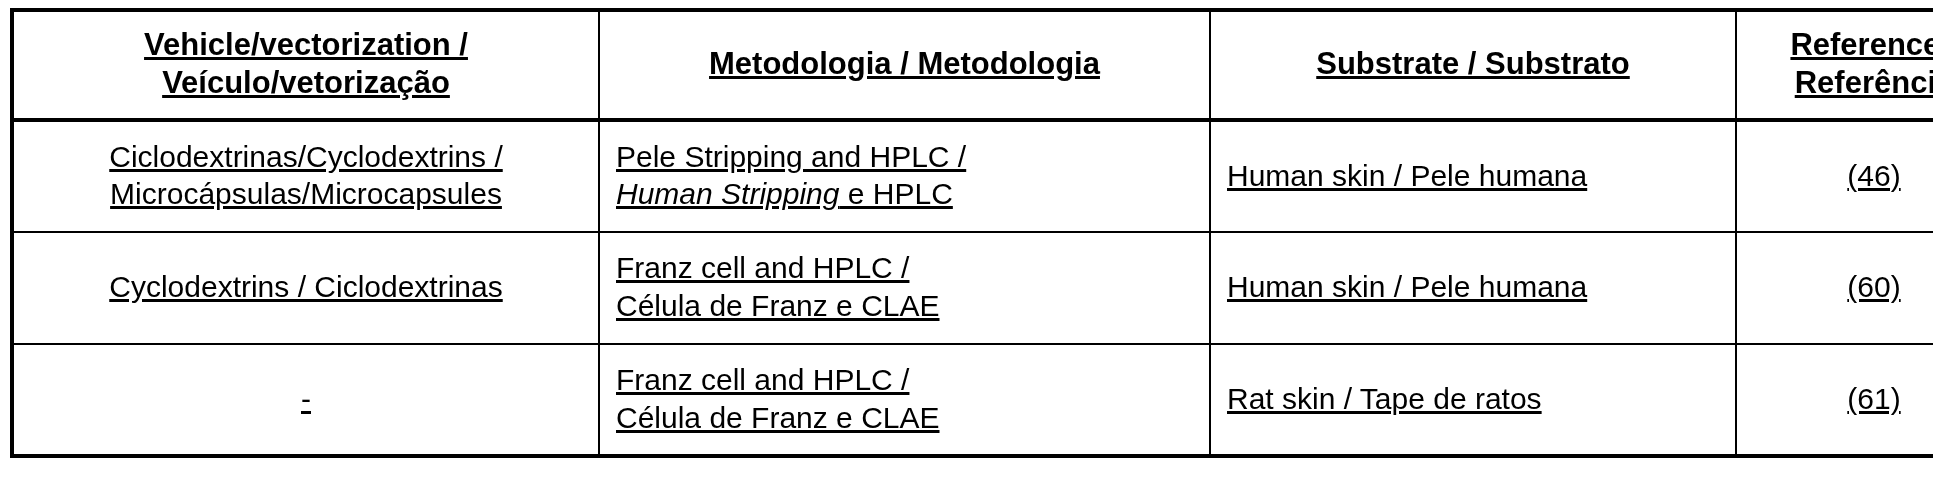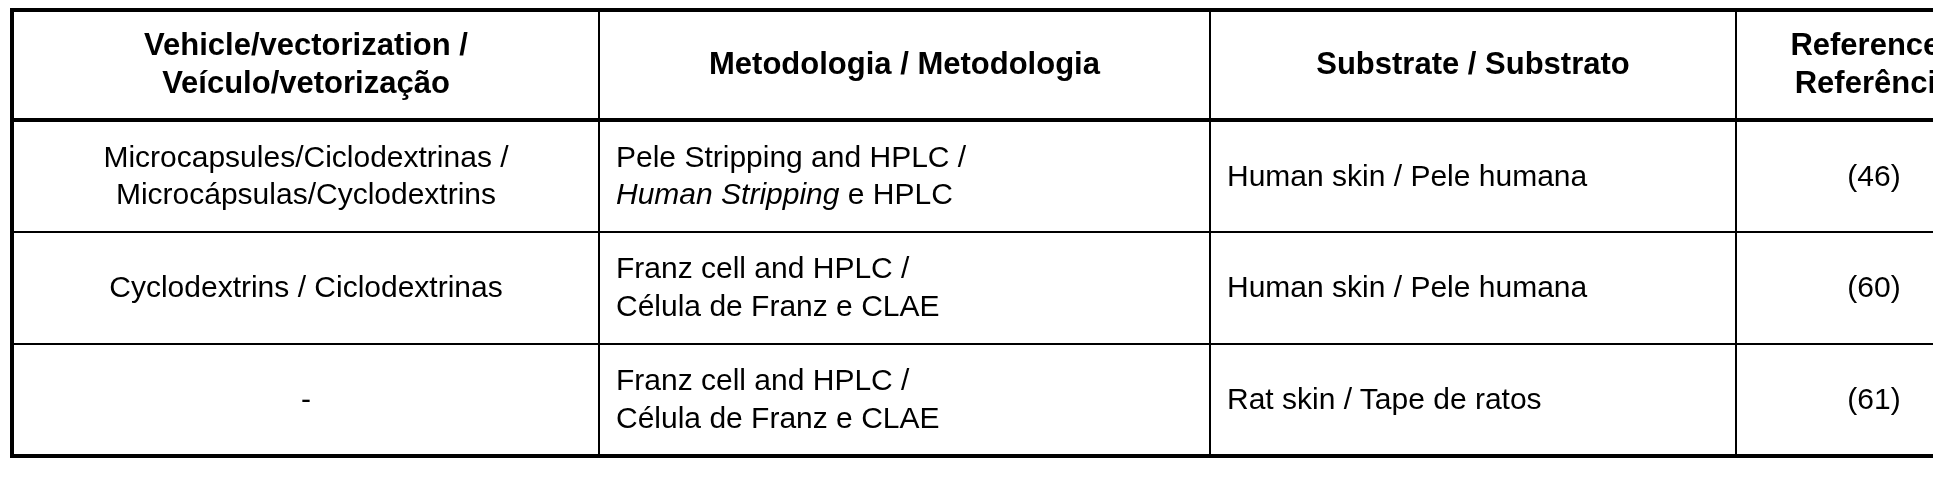--- a/index.html
+++ b/index.html
@@ -13,20 +13,21 @@
     font-family: "Liberation Sans", sans-serif;
     color: #000000;
     overflow: hidden;
   }
   .sheet {
     position: relative;
     width: 1591px;
     height: 491px;
     box-sizing: border-box;
     padding: 8px 10px 3px 10px;
+    text-decoration: underline;
   }
   table.data-table {
     border-collapse: collapse;
     width: 1895px;
     margin: 0 auto;
     table-layout: fixed;
   }
   table.data-table,
   table.data-table td,
   table.data-table th {
@@ -90,22 +91,22 @@
         </th>
         <th class="col-ref">
           <span class="ln">Reference /</span>
           <span class="ln">Referência</span>
         </th>
       </tr>
     </thead>
     <tbody>
       <tr>
         <td class="c-vehicle">
-          <span class="ln">Microcapsules/Ciclodextrinas /</span>
-          <span class="ln">Microcápsulas/Cyclodextrins</span>
+          <span class="ln">Ciclodextrinas/Cyclodextrins /</span>
+          <span class="ln">Microcápsulas/Microcapsules</span>
         </td>
         <td class="c-method">
           <span class="ln">Pele Stripping and HPLC /</span>
           <span class="ln"><em class="ital">Human Stripping</em><span> e HPLC</span></span>
         </td>
         <td class="c-substrate">Human skin / Pele humana</td>
         <td class="c-ref">(46)</td>
       </tr>
       <tr>
         <td class="c-vehicle">

